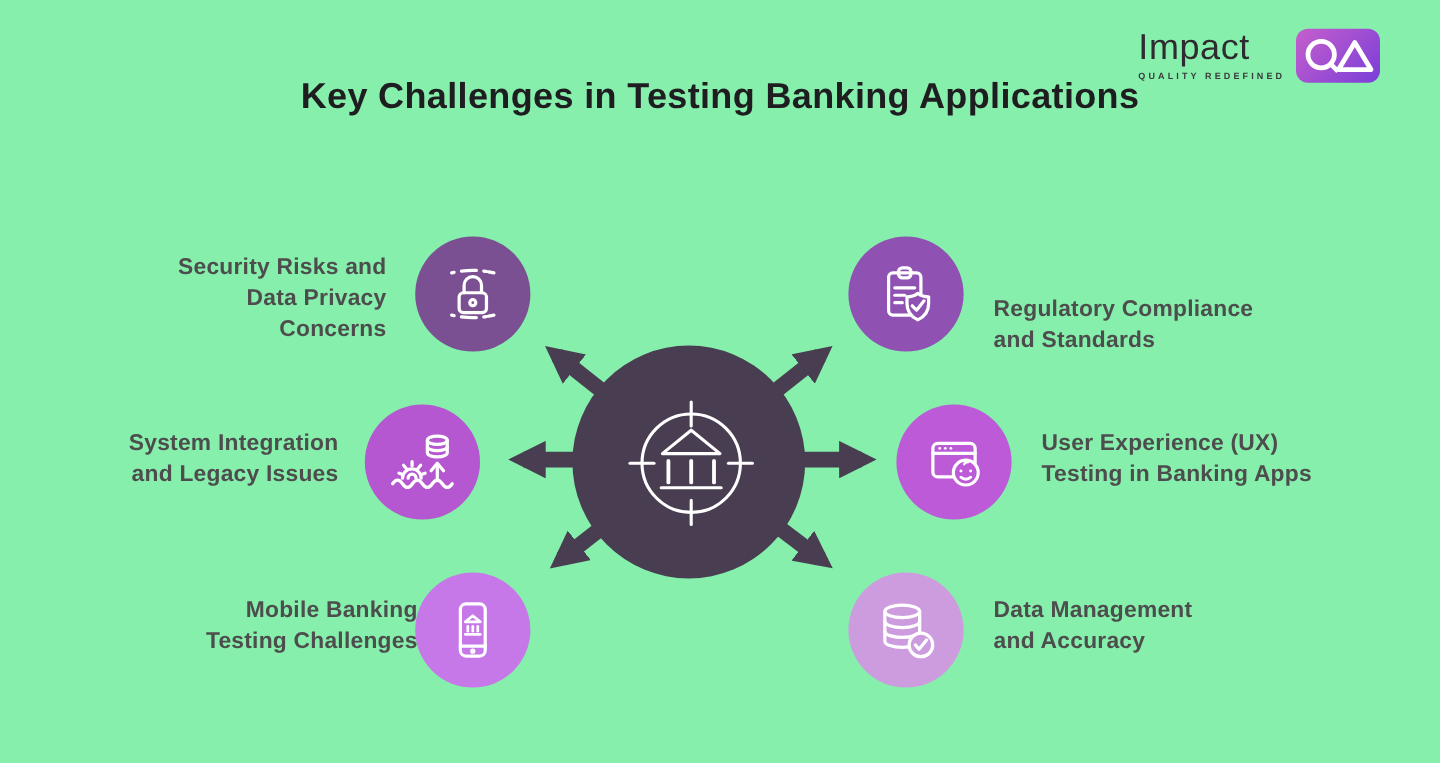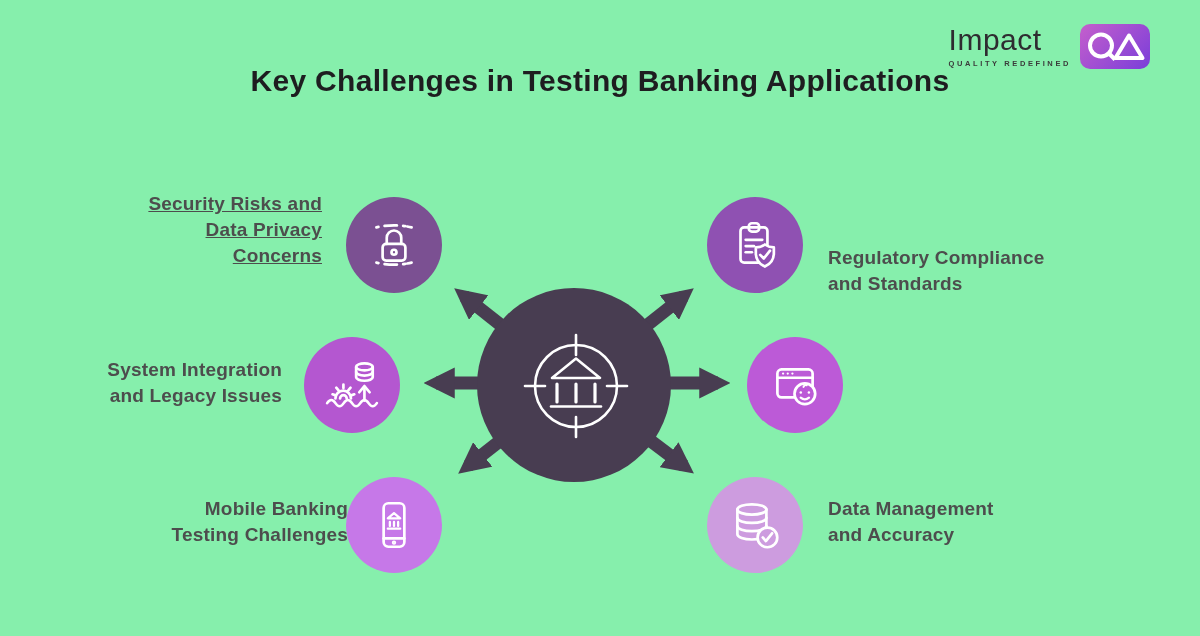--- a/index.html
+++ b/index.html
@@ -30,21 +30,21 @@
   .node-compliance{left:707px;top:197px;}
   .node-ux{left:747px;top:337px;}
   .node-data{left:707px;top:477px;}
   
   .label{
     position:absolute;font-size:19px;line-height:26px;font-weight:700;color:#4d4d4d;
     white-space:pre-line;letter-spacing:.2px;
   }
   .label-right{text-align:right;}
   .label-left{text-align:left;}
-  .label-security{top:191px;right:878px;text-decoration:underline;}
+  .label-security{top:210px;right:878px;}
   .label-integration{top:357px;right:918px;}
   .label-mobile{top:496px;right:852px;}
   .label-compliance{top:216px;left:828px;margin-top:29px;}
   .label-ux{top:357px;left:868px;}
   .label-data{top:496px;left:828px;}
 </style>
 </head>
 <body>
 
 <div class="canvas">
@@ -191,16 +191,18 @@
 
   <div class="label label-right label-security">Security Risks and
 Data Privacy
 Concerns</div>
   <div class="label label-right label-integration">System Integration
 and Legacy Issues</div>
   <div class="label label-right label-mobile">Mobile Banking
 Testing Challenges</div>
   <div class="label label-left label-compliance">Regulatory Compliance
 and Standards</div>
+  <div class="label label-left label-ux">User Experience (UX)
+Testing in Banking Apps</div>
   <div class="label label-left label-data">Data Management
 and Accuracy</div>
 
 </div>
 
 </body></html>

